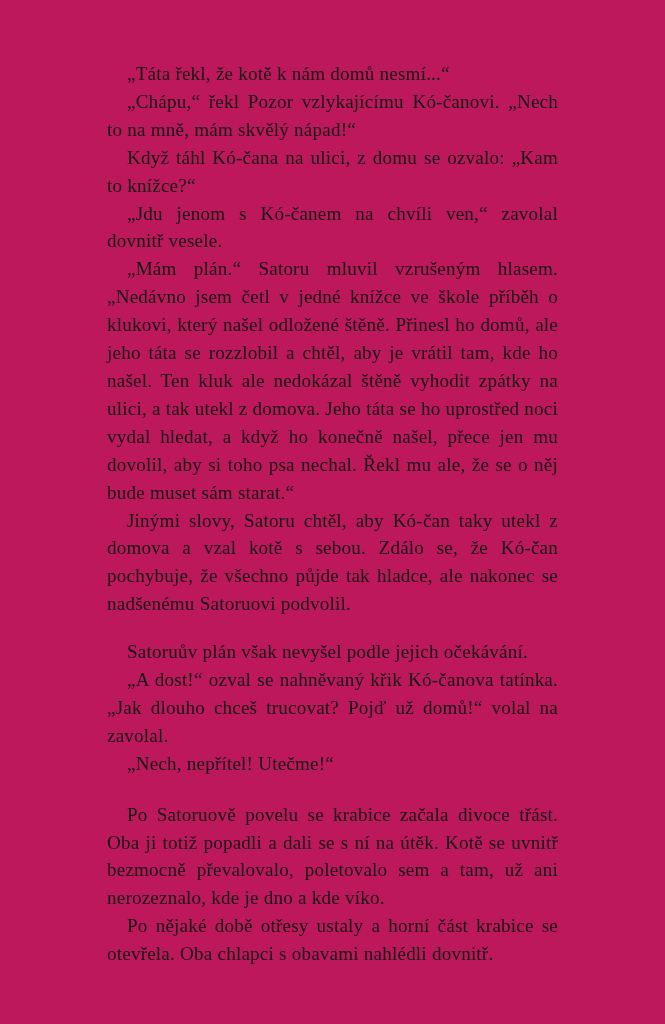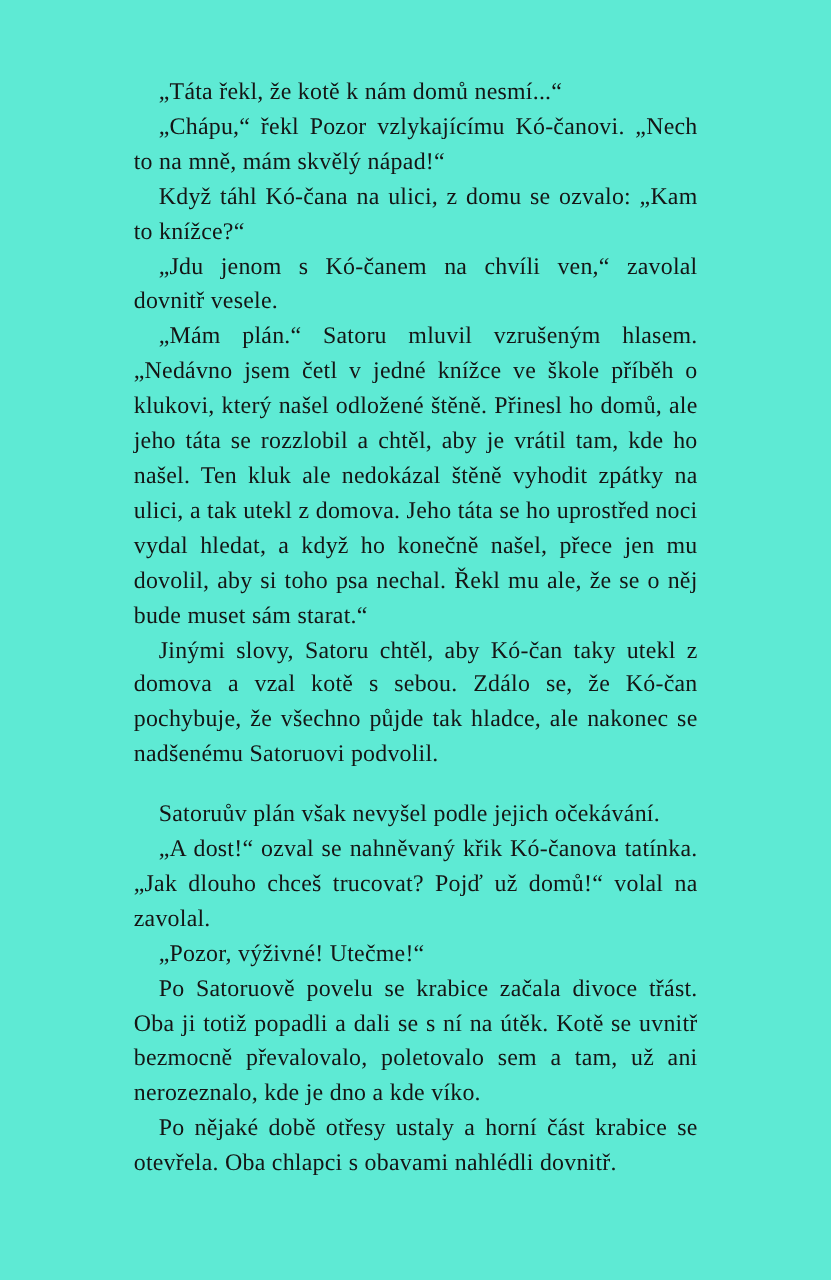--- a/index.html
+++ b/index.html
@@ -34,27 +34,27 @@
     text-justify: inter-word;
     text-indent: 20px;
     -webkit-font-smoothing: antialiased;
     letter-spacing: 0.01em;
     word-spacing: 0.005em;
   }
 </style>
 </head>
 <body>
 
-<div class="page" style="background: #5eead4;">
+<div class="page" style="background: #be185d;">
   <div class="text-block">
     <p class="para" style="color: rgb(21, 21, 21);">„Táta řekl, že kotě k nám domů nesmí...“</p>
     <p class="para" style="color: rgb(21, 21, 21);">„Chápu,“ řekl Pozor vzlykajícímu Kó-čanovi. „Nech to na mně, mám skvělý nápad!“</p>
     <p class="para" style="color: rgb(21, 21, 21);">Když táhl Kó-čana na ulici, z domu se ozvalo: „Kam to knížce?“</p>
     <p class="para" style="color: rgb(21, 21, 21);">„Jdu jenom s Kó-čanem na chvíli ven,“ zavolal dovnitř vesele.</p>
     <p class="para" style="color: rgb(21, 21, 21);">„Mám plán.“ Satoru mluvil vzrušeným hlasem. „Nedávno jsem četl v jedné knížce ve škole příběh o klukovi, který našel odložené štěně. Přinesl ho domů, ale jeho táta se rozzlobil a chtěl, aby je vrátil tam, kde ho našel. Ten kluk ale nedokázal štěně vyhodit zpátky na ulici, a tak utekl z domova. Jeho táta se ho uprostřed noci vydal hledat, a když ho konečně našel, přece jen mu dovolil, aby si toho psa nechal. Řekl mu ale, že se o něj bude muset sám starat.“</p>
     <p class="para" style="color: rgb(21, 21, 21);">Jinými slovy, Satoru chtěl, aby Kó-čan taky utekl z domova a vzal kotě s sebou. Zdálo se, že Kó-čan pochybuje, že všechno půjde tak hladce, ale nakonec se nadšenému Satoruovi podvolil.</p>
     <p class="para" style="color: rgb(21, 21, 21); margin-top: 20px;">Satoruův plán však nevyšel podle jejich očekávání.</p>
     <p class="para" style="color: rgb(21, 21, 21);">„A dost!“ ozval se nahněvaný křik Kó-čanova tatínka. „Jak dlouho chceš trucovat? Pojď už domů!“ volal na zavolal.</p>
-    <p class="para" style="color: rgb(21, 21, 21);">„Pozor, výživné! Utečme!“</p>
-    <p class="para" style="color: rgb(21, 21, 21);">Po Satoruově povelu se krabice začala divoce třást. Oba ji totiž popadli a dali se s ní na útěk. Kotě se uvnitř bezmocně převalovalo, poletovalo sem a tam, už ani nerozeznalo, kde je dno a kde víko.</p>
+    <p class="para" style="color: rgb(21, 21, 21);">„Nech, nepřítel! Utečme!“</p>
+    <p class="para" style="color: rgb(21, 21, 21); margin-top: 23px;">Po Satoruově povelu se krabice začala divoce třást. Oba ji totiž popadli a dali se s ní na útěk. Kotě se uvnitř bezmocně převalovalo, poletovalo sem a tam, už ani nerozeznalo, kde je dno a kde víko.</p>
     <p class="para" style="color: rgb(21, 21, 21);">Po nějaké době otřesy ustaly a horní část krabice se otevřela. Oba chlapci s obavami nahlédli dovnitř.</p>
   </div>
 </div>
 
 </body></html>

